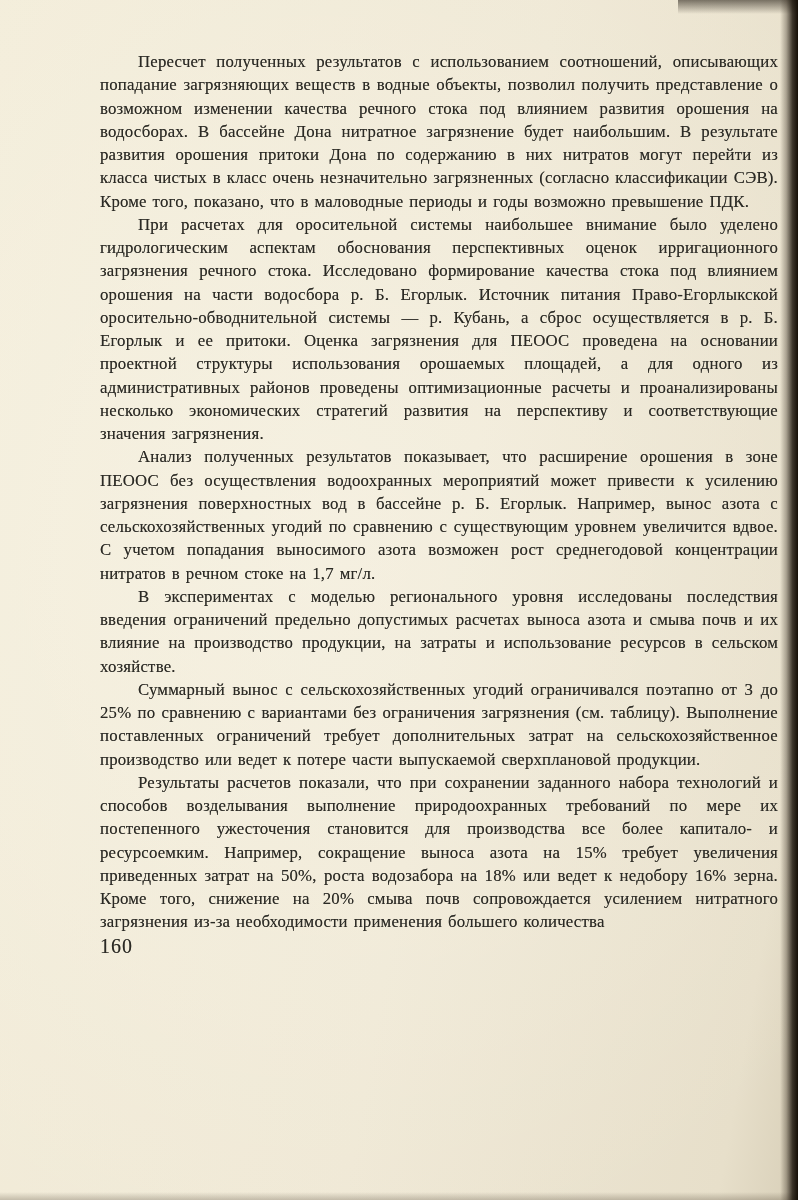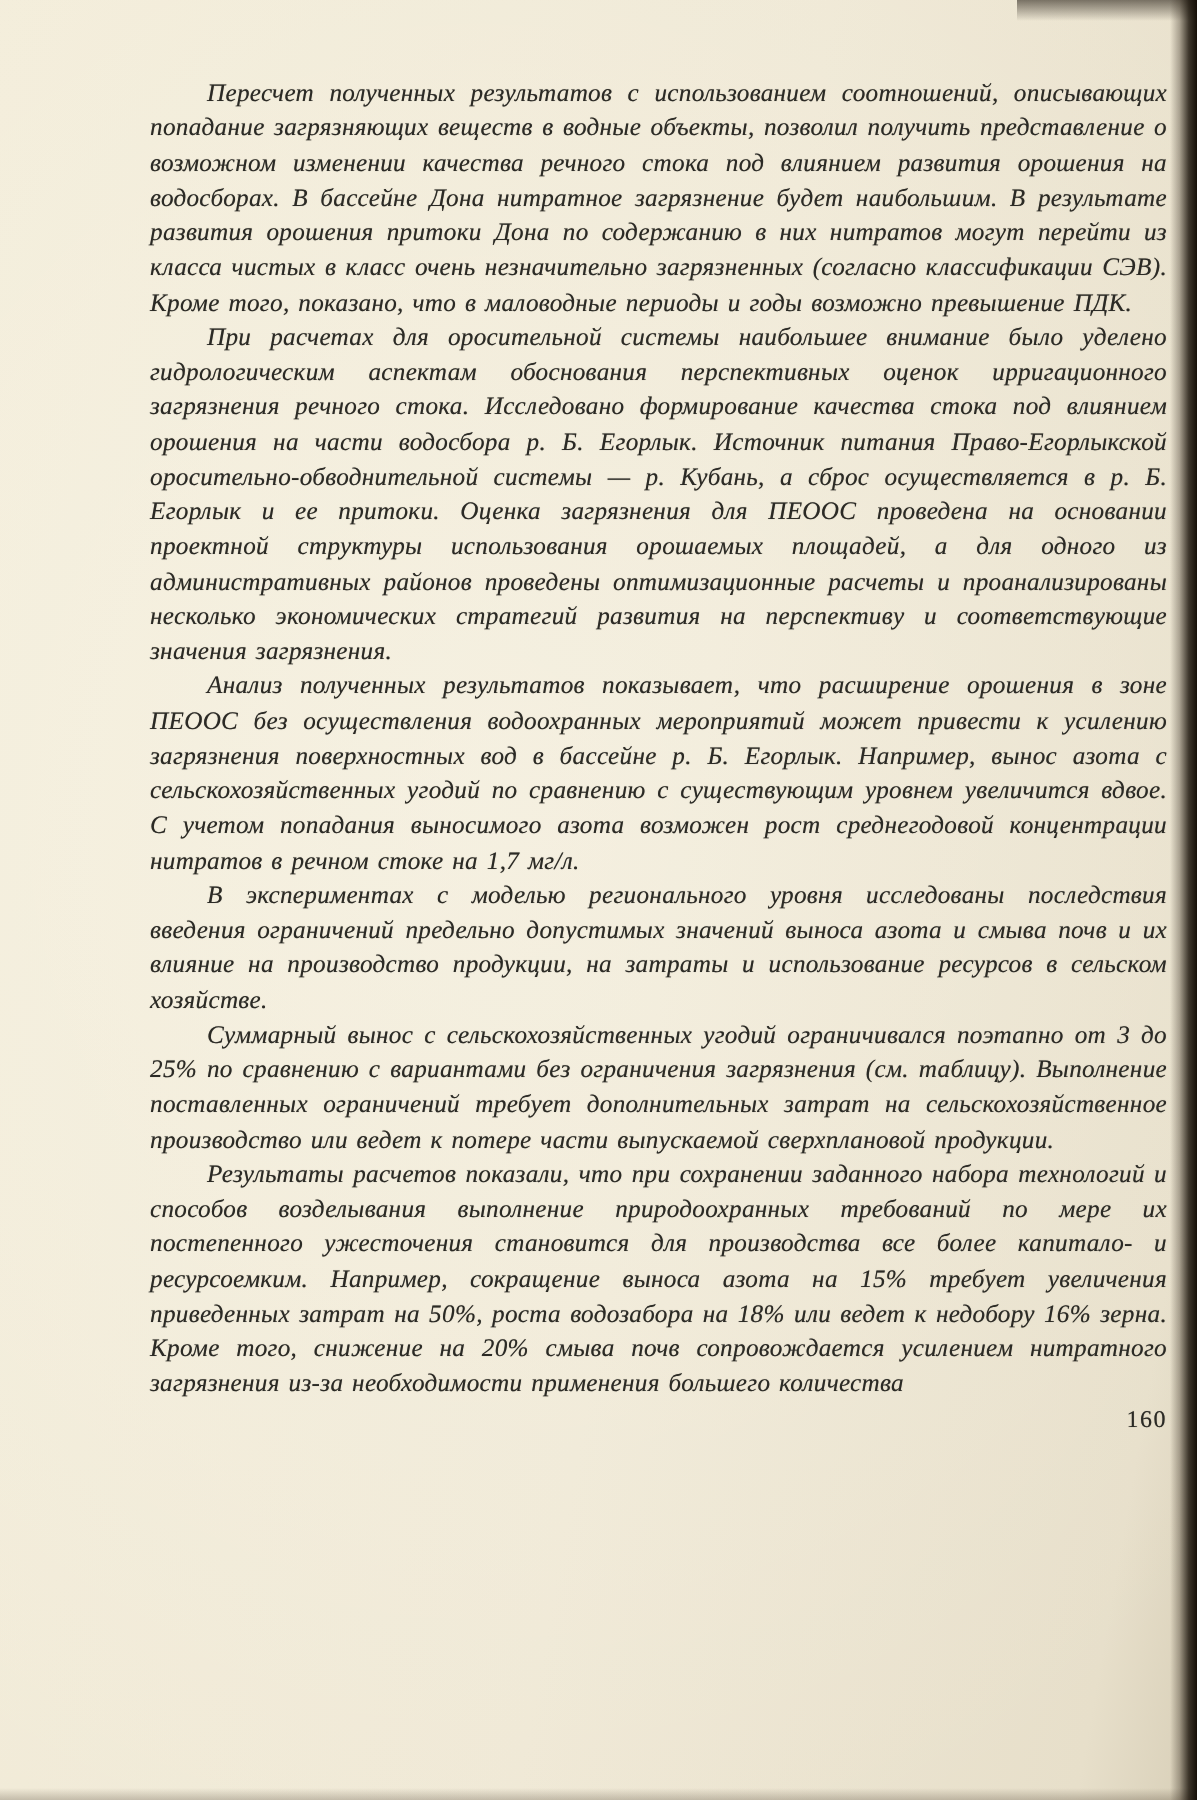--- a/index.html
+++ b/index.html
@@ -61,39 +61,38 @@
     letter-spacing: 0.2px;
     word-spacing: 1.5px;
     text-shadow: 0 0 0.5px rgba(43,42,37,0.55);
   }
   .text-block p {
     margin: 0;
     padding: 0;
   }
   .text-block p.indent {
     text-indent: 38px;
-    font-style: italic;
   }
   .page-number {
-    font-size: 16px;
+    font-size: 20px;
     letter-spacing: 1px;
     margin-top: 1px;
-    text-align: right;
+    text-align: left;
   }
 </style>
 </head>
 <body>
 
 <div class="scan">
   <div class="text-block">
     <div id="paragraphs">
         <p class="indent">Пересчет полученных результатов с использованием соотношений, описывающих попадание загрязняющих веществ в водные объекты, позволил получить представление о возможном изменении качества речного стока под влиянием развития орошения на водосборах. В бассейне Дона нитратное загрязнение будет наибольшим. В результате развития орошения притоки Дона по содержанию в них нитратов могут перейти из класса чистых в класс очень незначительно загрязненных (согласно классификации СЭВ). Кроме того, показано, что в маловодные периоды и годы возможно превышение ПДК.</p>
         <p class="indent">При расчетах для оросительной системы наибольшее внимание было уделено гидрологическим аспектам обоснования перспективных оценок ирригационного загрязнения речного стока. Исследовано формирование качества стока под влиянием орошения на части водосбора р. Б. Егорлык. Источник питания Право-Егорлыкской оросительно-обводнительной системы — р. Кубань, а сброс осуществляется в р. Б. Егорлык и ее притоки. Оценка загрязнения для ПЕООС проведена на основании проектной структуры использования орошаемых площадей, а для одного из административных районов проведены оптимизационные расчеты и проанализированы несколько экономических стратегий развития на перспективу и соответствующие значения загрязнения.</p>
         <p class="indent">Анализ полученных результатов показывает, что расширение орошения в зоне ПЕООС без осуществления водоохранных мероприятий может привести к усилению загрязнения поверхностных вод в бассейне р. Б. Егорлык. Например, вынос азота с сельскохозяйственных угодий по сравнению с существующим уровнем увеличится вдвое. С учетом попадания выносимого азота возможен рост среднегодовой концентрации нитратов в речном стоке на 1,7 мг/л.</p>
-        <p class="indent">В экспериментах с моделью регионального уровня исследованы последствия введения ограничений предельно допустимых значений выноса азота и смыва почв и их влияние на производство продукции, на затраты и использование ресурсов в сельском хозяйстве.</p>
+        <p class="indent">В экспериментах с моделью регионального уровня исследованы последствия введения ограничений предельно допустимых расчетах выноса азота и смыва почв и их влияние на производство продукции, на затраты и использование ресурсов в сельском хозяйстве.</p>
         <p class="indent">Суммарный вынос с сельскохозяйственных угодий ограничивался поэтапно от 3 до 25% по сравнению с вариантами без ограничения загрязнения (см. таблицу). Выполнение поставленных ограничений требует дополнительных затрат на сельскохозяйственное производство или ведет к потере части выпускаемой сверхплановой продукции.</p>
         <p class="indent">Результаты расчетов показали, что при сохранении заданного набора технологий и способов возделывания выполнение природоохранных требований по мере их постепенного ужесточения становится для производства все более капитало- и ресурсоемким. Например, сокращение выноса азота на 15% требует увеличения приведенных затрат на 50%, роста водозабора на 18% или ведет к недобору 16% зерна. Кроме того, снижение на 20% смыва почв сопровождается усилением нитратного загрязнения из-за необходимости применения большего количества</p>
       </div>
     <div class="page-number">160</div>
   </div>
   <div class="edge-top-right"></div>
   <div class="edge-bottom"></div>
   <div class="edge-right"></div>
 </div>
 

